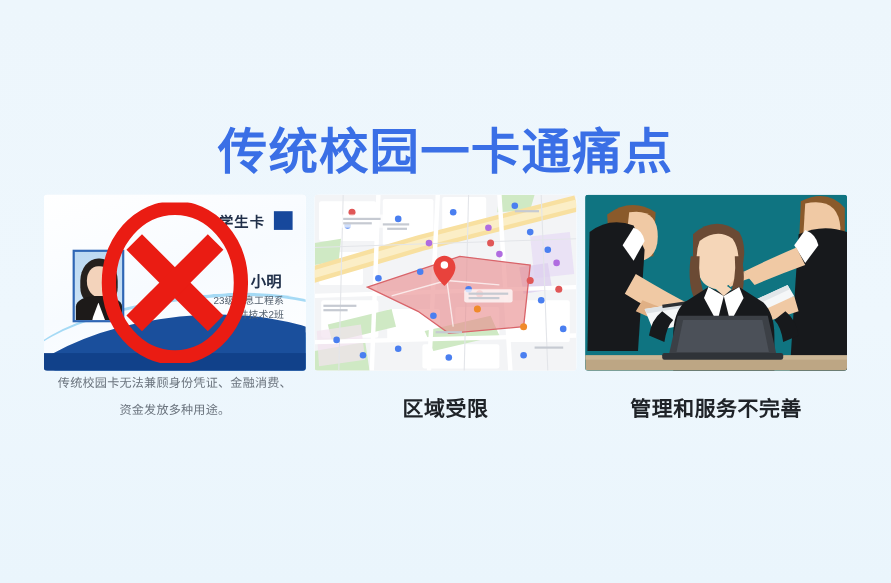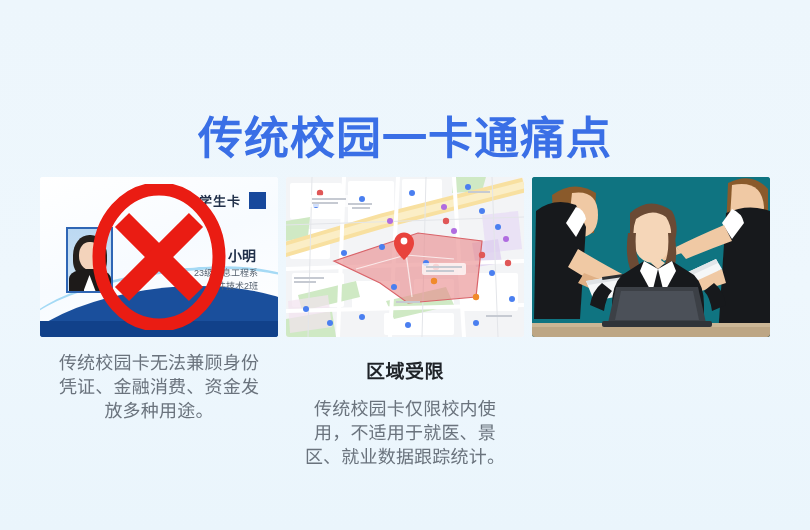--- a/index.html
+++ b/index.html
@@ -232,23 +232,22 @@
   .card-title {
     margin-top: 19px;
     font-size: 19px;
     font-weight: 700;
     color: #1f2328;
     letter-spacing: .5px;
     text-align: center;
     white-space: nowrap;
   }
   .card-desc {
-    margin-top: 14px;
     width: 218px;
-    font-size: 18px;
+    font-size: 11px;
     line-height: 24px;
     color: #6a737d;
     text-align: center;
     letter-spacing: .2px;
   }
   .card:nth-child(3) .card-desc { text-align: left; width: 226px; }
 </style>
 </head>
 <body>
 
@@ -410,21 +409,20 @@
             <rect x="182" y="14" width="22" height="2"></rect>
             <rect x="8" y="100" width="30" height="2"></rect>
               <rect x="8" y="104" width="22" height="2"></rect>
             <rect x="110" y="124" width="24" height="2"></rect>
             <rect x="200" y="138" width="26" height="2"></rect>
           </g>
         </svg>
       </div>
 
       <div class="card-title">区域受限</div>
-      <div class="card-desc">传统校园卡仅限校内使用，不适用于就医、景区、就业数据跟踪统计。</div>
     </div>
 
     <div class="card">
       <div class="thumb">
         <svg class="office" viewBox="0 0 238 160" preserveAspectRatio="none">
           <rect width="238" height="160" fill="#0f7481"></rect>
 
           <g>
             <path d="M20 18 q22 -16 44 -2 l-2 40 l-40 4 z" fill="#8a5a2b"></path>
             <path d="M40 16 q26 -4 26 22 q0 18 -14 22 l-16 -8 z" fill="#f0c9a4"></path>
@@ -468,16 +466,17 @@
           <rect x="0" y="146" width="238" height="4" fill="#cbb695"></rect>
 
           <g>
             <polygon points="84,110 166,110 174,146 76,146" fill="#3c4046"></polygon>
             <polygon points="89,114 161,114 167,143 83,143" fill="#4b5058"></polygon>
             <rect x="70" y="144" width="110" height="6" rx="2" fill="#2f3338"></rect>
           </g>
         </svg>
       </div>
 
+      <div class="card-title">管理和服务不完善</div>
     </div>
 
   </div>
 </div>
 
 </body></html>

